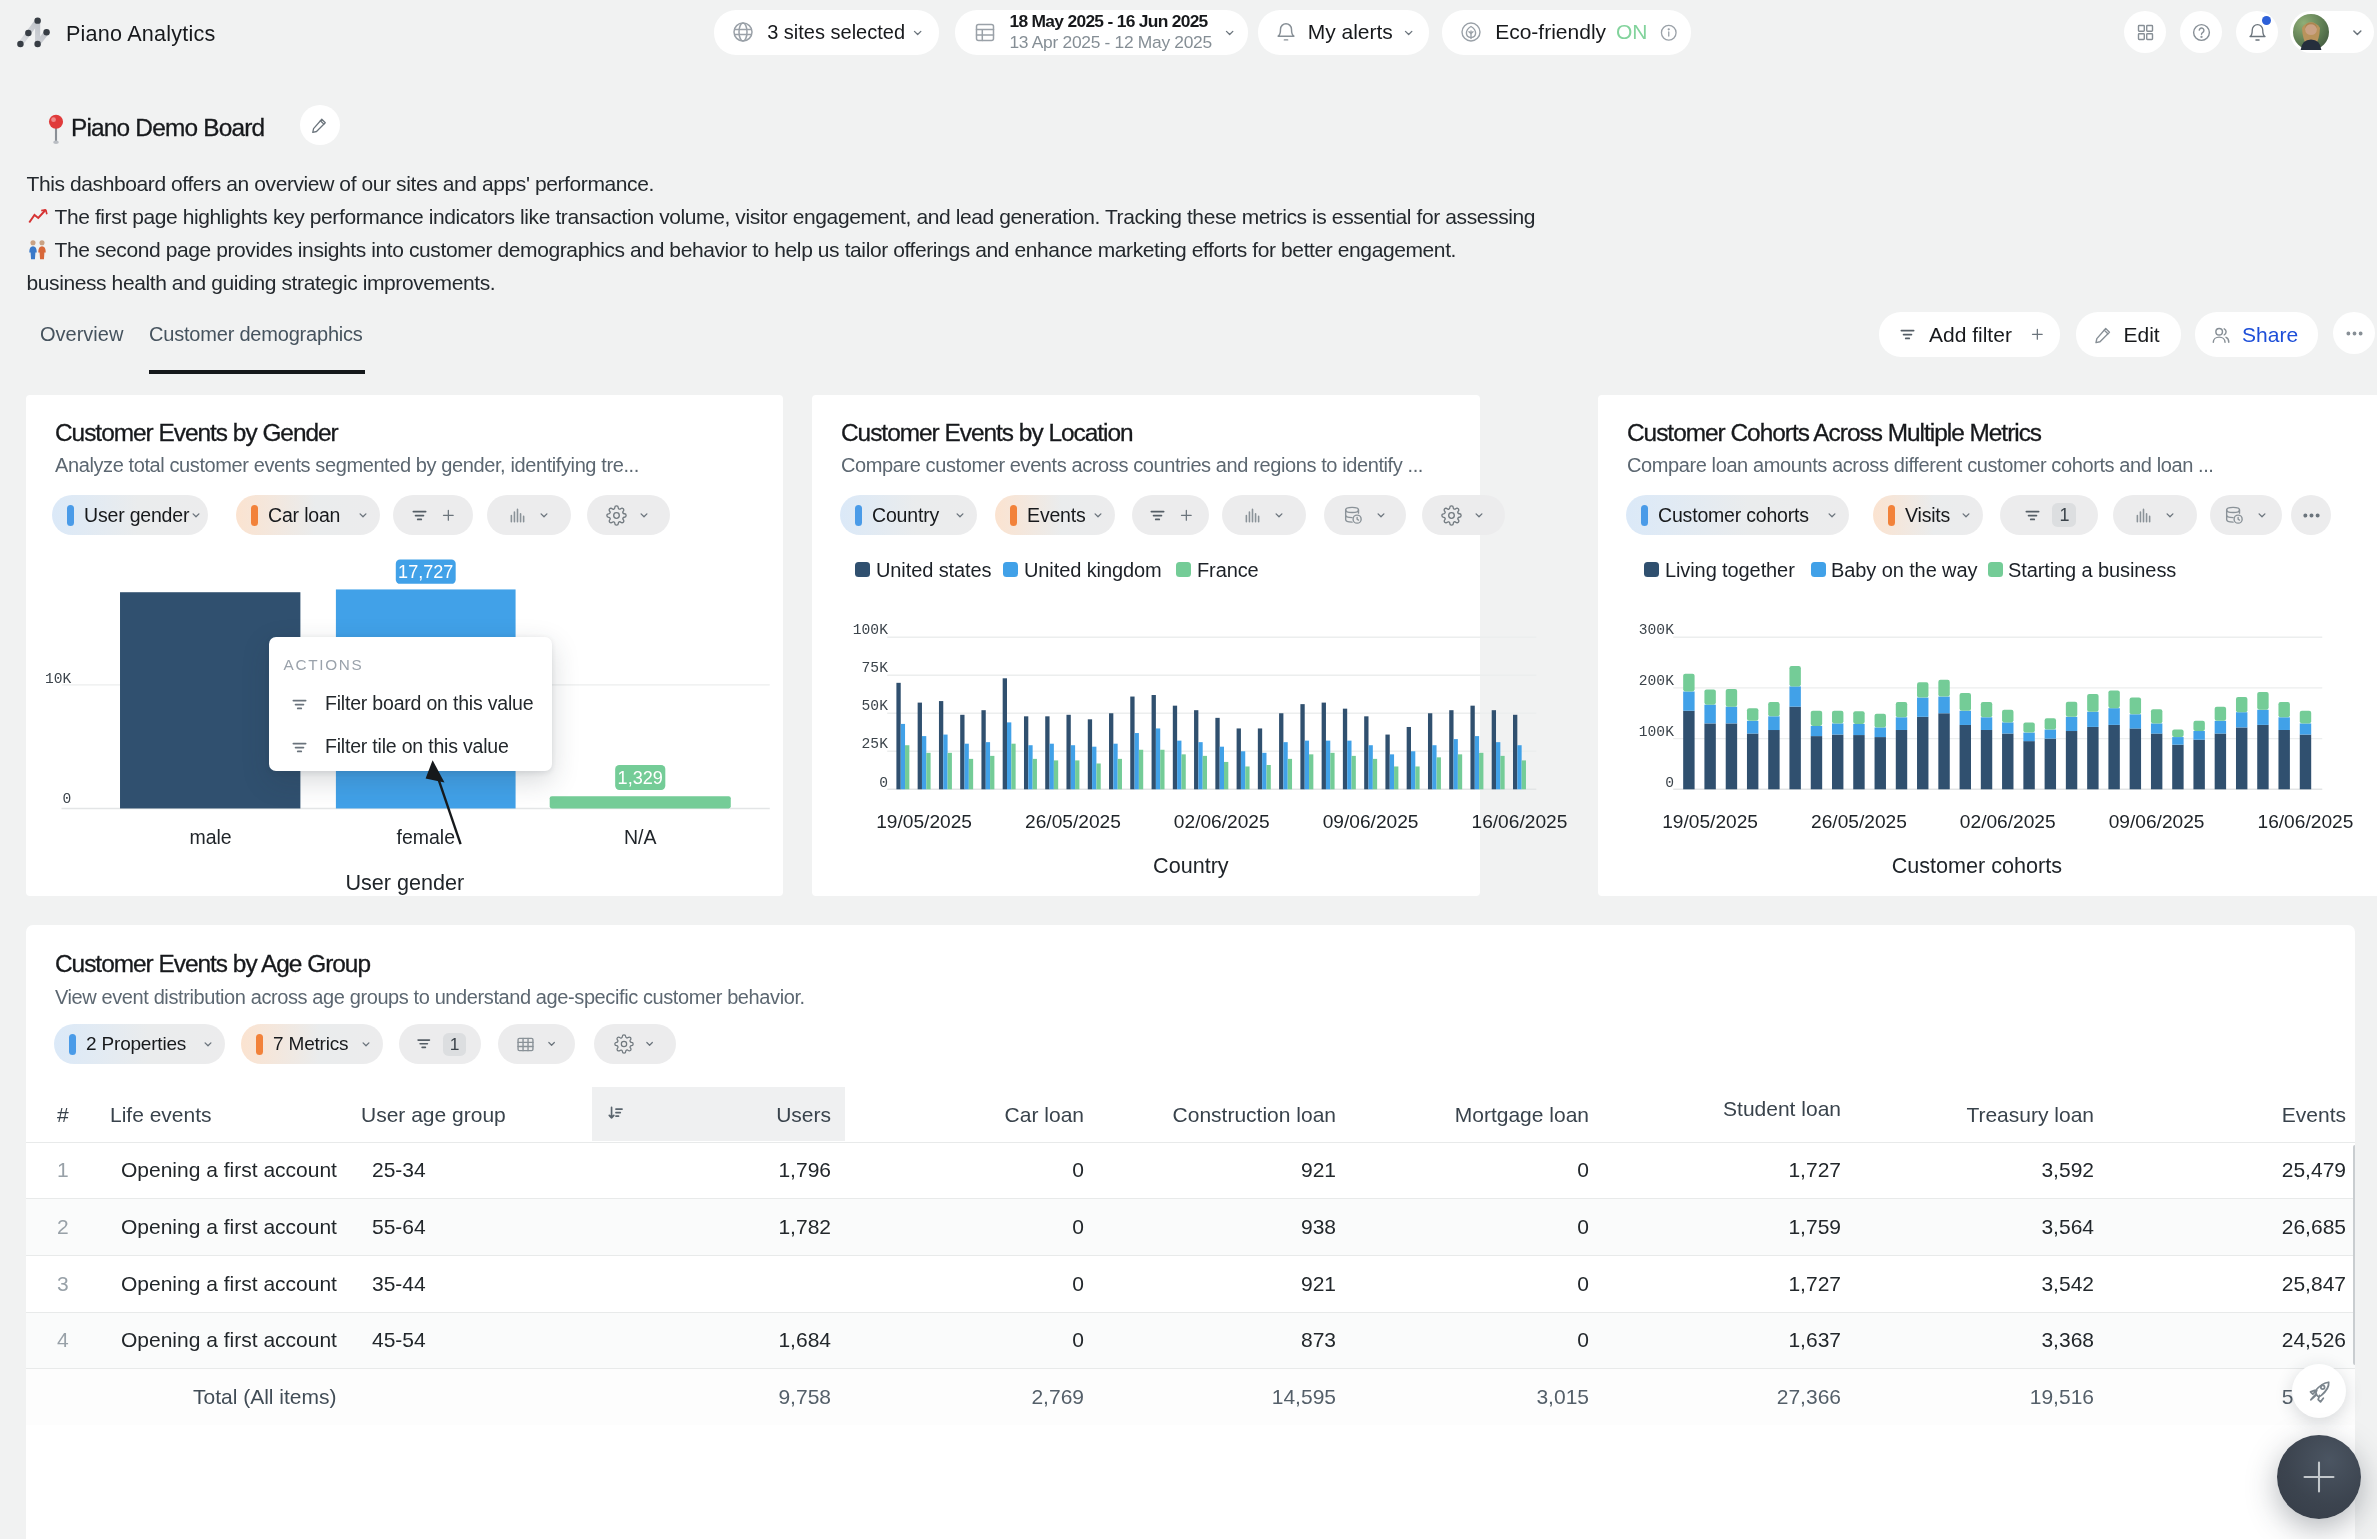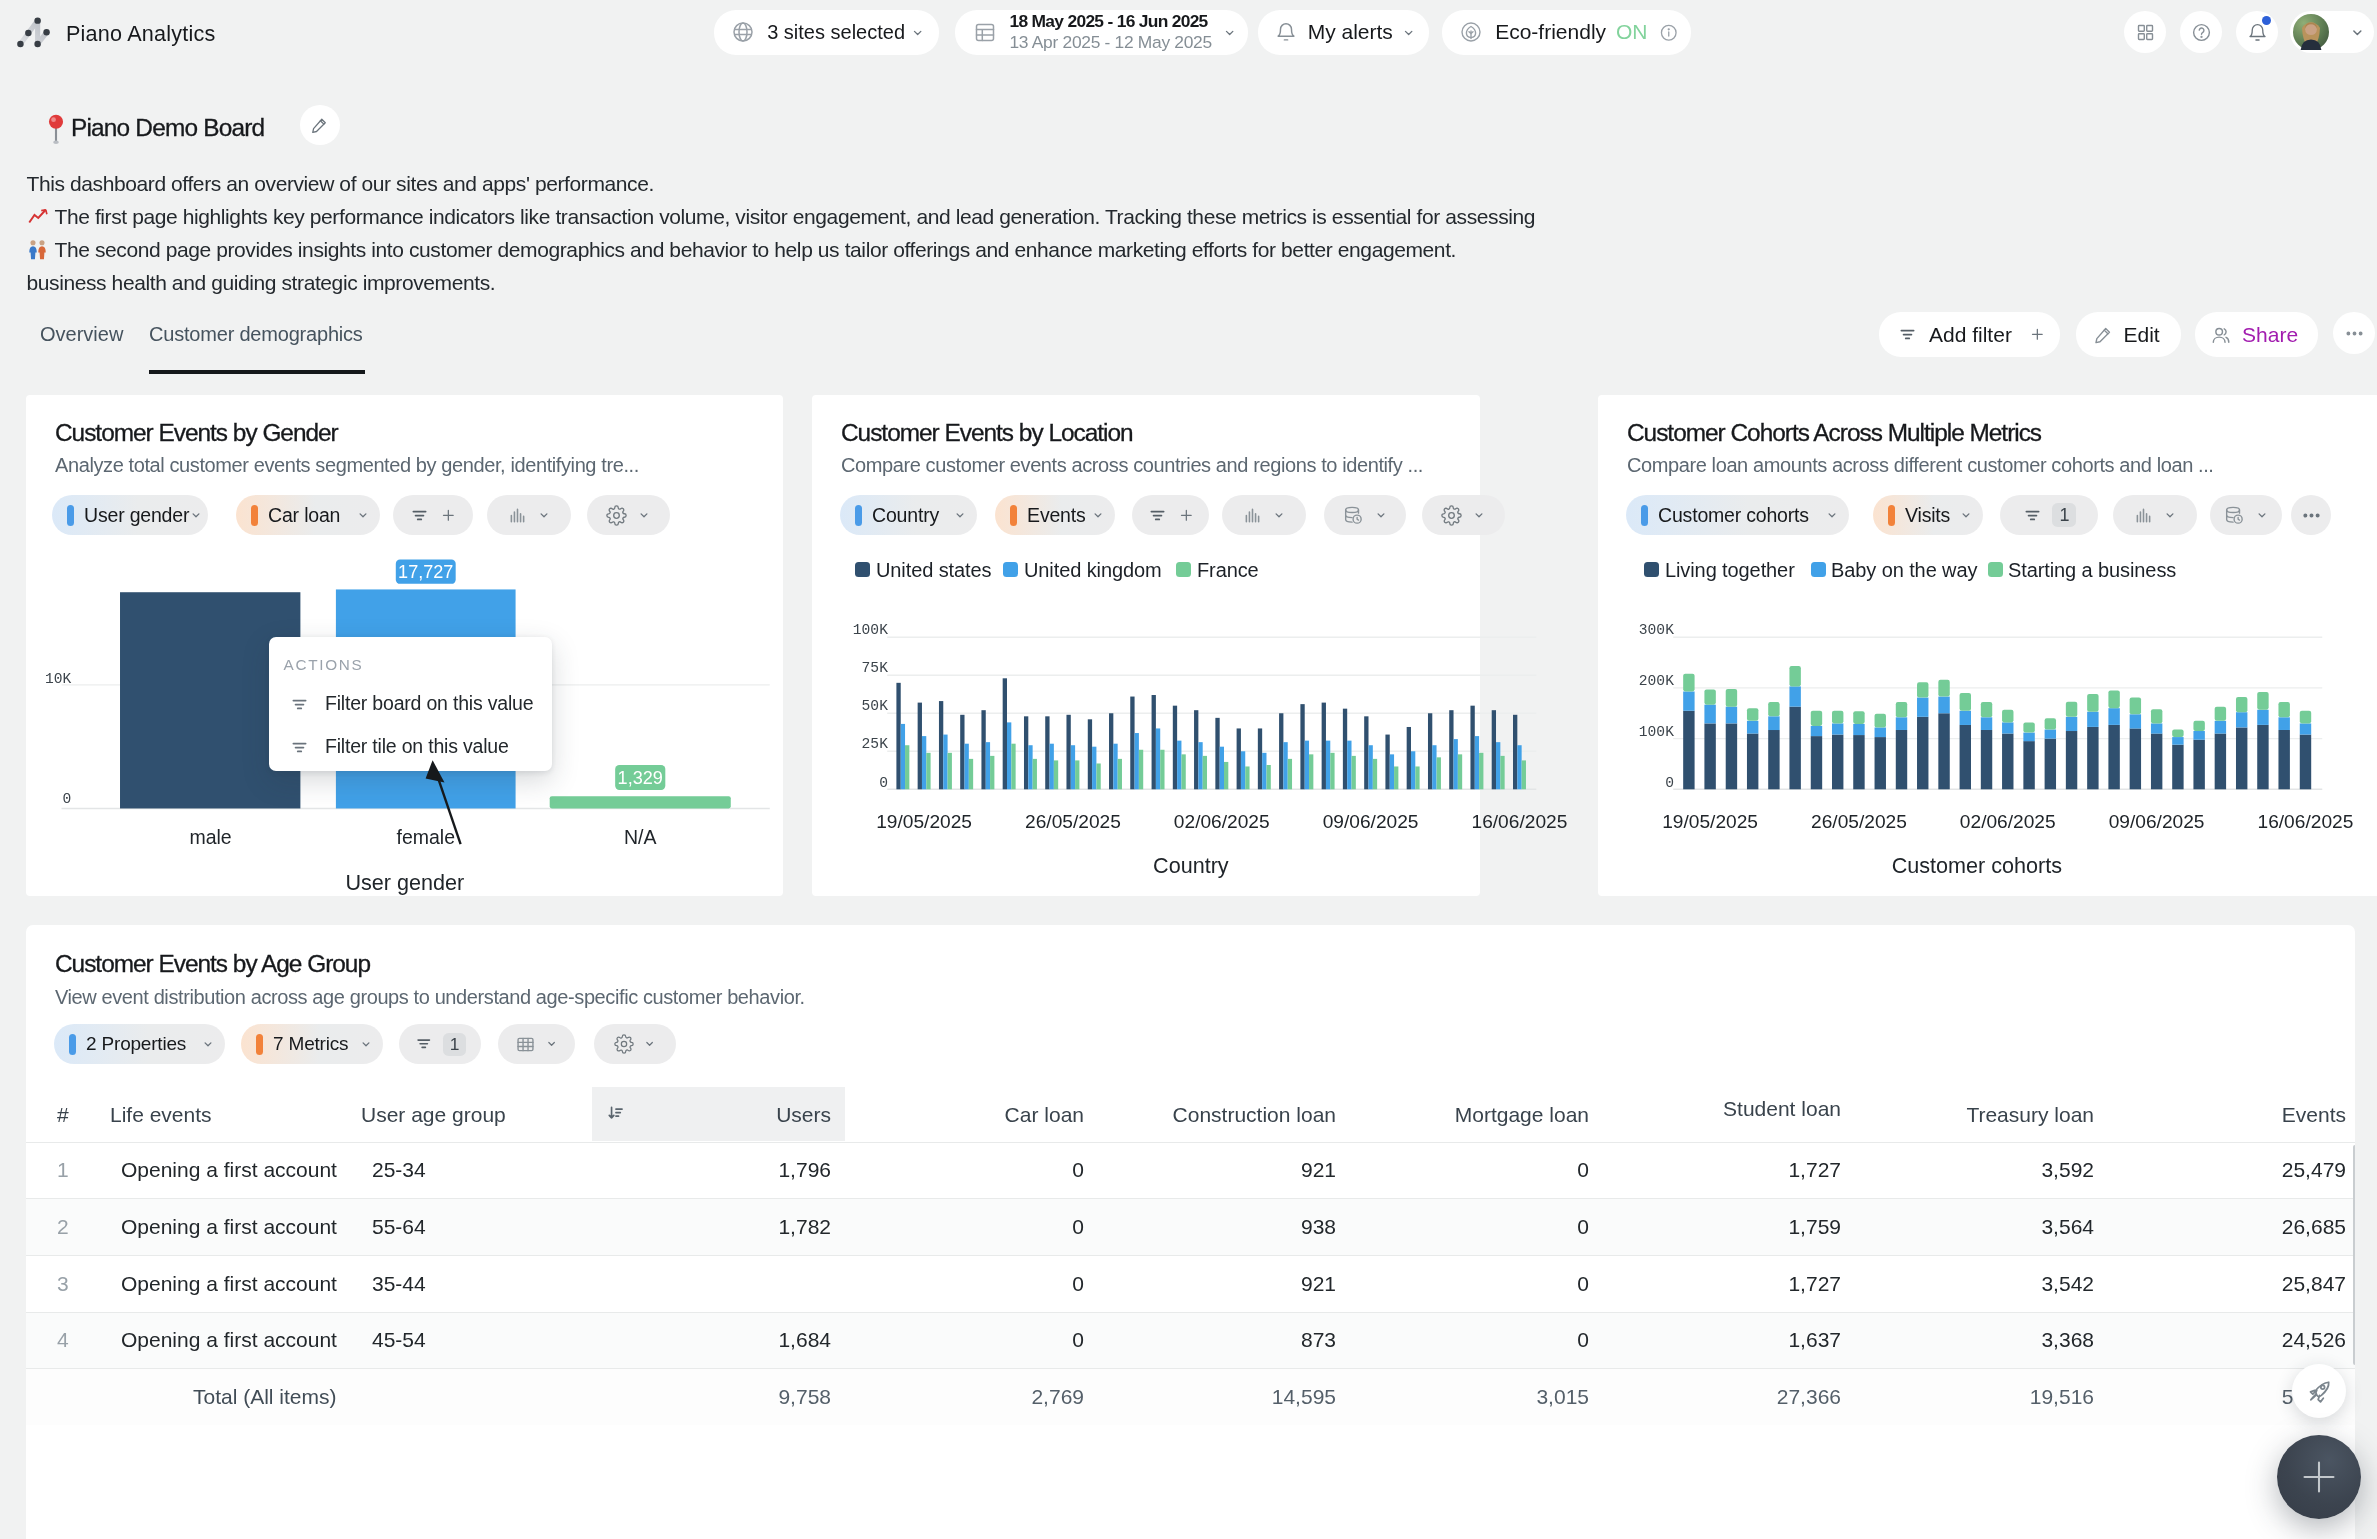--- a/index.html
+++ b/index.html
@@ -234,21 +234,21 @@
 <div class="wpill" style="left:2195px;top:312px;width:123px;height:45px;">
       <div style="margin-left:15.3px;display:flex;">
       <svg width="22" height="22" viewBox="0 0 24 24" fill="none" style="">
         <g stroke="#878f96" stroke-width="1.6" stroke-linecap="round" stroke-linejoin="round">
           <circle cx="10" cy="8.5" r="3.6"></circle>
           <path d="M3.6 20c0-3.5 2.9-5.7 6.4-5.7s6.4 2.2 6.4 5.7"></path>
           <path d="M15.5 5.3a3.6 3.6 0 0 1 0 6.5M17.5 14.6c2 .8 3 2.6 3 5.4"></path>
         </g>
       </svg>
     </div>
-      <div style="margin-left:9.8px;font-size:21px;color:#a21caf;">Share</div>
+      <div style="margin-left:9.8px;font-size:21px;color:#1d4ed8;">Share</div>
   </div>
 <div class="wpill" style="left:2333px;top:312px;width:42px;height:42px;border-radius:50%;justify-content:center;">
     <svg width="21" height="21" viewBox="0 0 24 24" fill="none" style="">
       <g stroke="#878f96" stroke-width="1.6" stroke-linecap="round" stroke-linejoin="round">
         <circle cx="5" cy="12" r="1.4" fill="#878f96"></circle>
         <circle cx="12" cy="12" r="1.4" fill="#878f96"></circle>
         <circle cx="19" cy="12" r="1.4" fill="#878f96"></circle>
       </g>
     </svg>
   </div>

